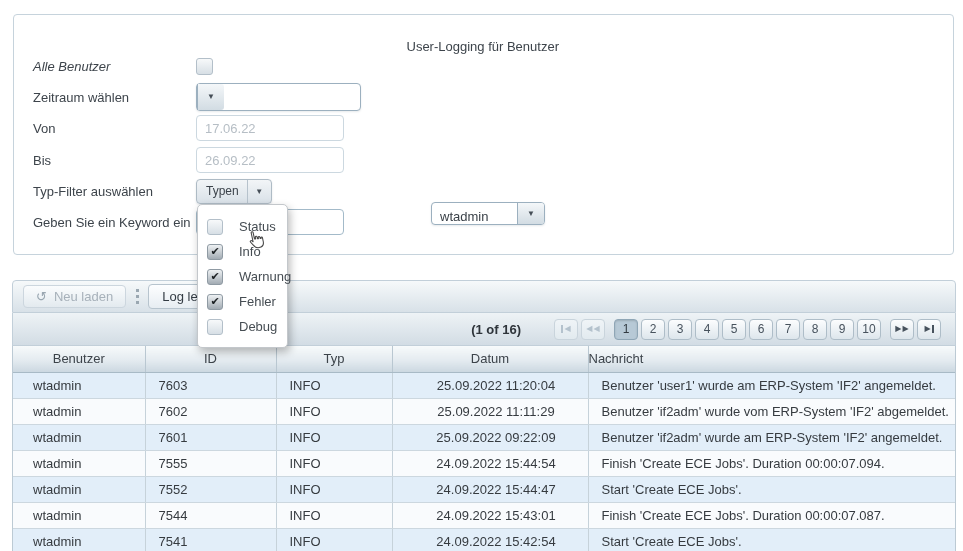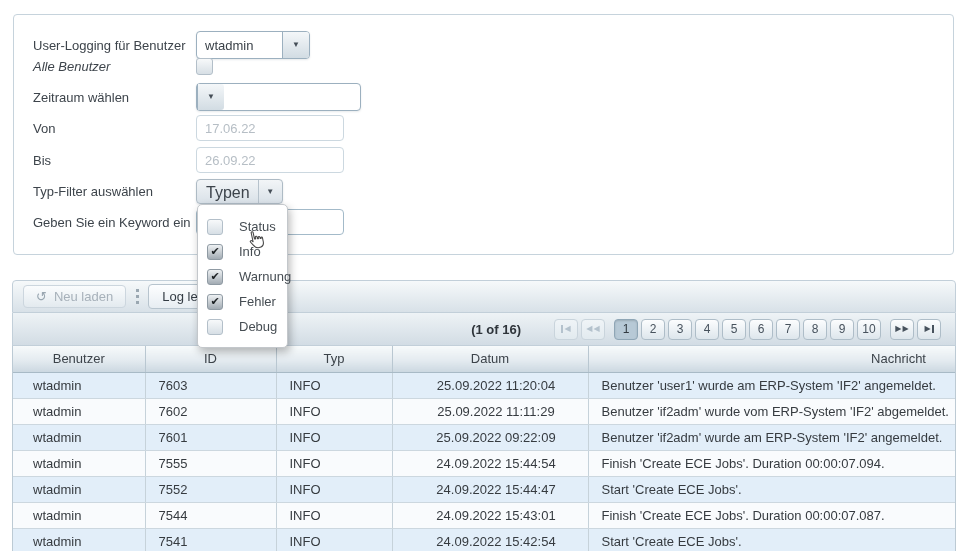--- a/index.html
+++ b/index.html
@@ -28,21 +28,21 @@
   .cb.checked { background:linear-gradient(#eef1f3,#a2abb3); border-color:#8f9aa3; }
   .cb.checked .glyph { visibility:visible; }
 
   .tinput { height:26px; width:148px; border:1px solid #ccd8e0; border-radius:4px;
     background:#fff; font-size:13px; color:#b6bec5; padding:0 8px;
     font-family:inherit; }
   .tinput.enabled { border-color:#a3bac9; color:#3a4148; }
 
   .split-btn { display:flex; height:25px; border:1px solid #aebbc5; border-radius:4px;
     background:linear-gradient(#f2f5f7,#d9e1e8); box-shadow:0 1px 2px rgba(60,80,100,.15); }
-  .split-btn .lbl { padding:4px 8px 0 9px; font-size:16px; color:#3c434b; }
+  .split-btn .lbl { padding:4px 8px 0 9px; font-size:12px; color:#3c434b; }
   .split-btn .arr { width:24px; border-left:1px solid #b6c2cc; display:flex;
     align-items:center; justify-content:center; cursor:pointer; }
 
   
   .menu { left:197px; top:204px; width:91px; background:#fff; border:1px solid #c3c7cb;
     border-radius:5px; box-shadow:2px 4px 9px rgba(0,0,0,.28); padding:9px 0 8px 9px; z-index:10; }
   .menu .item { display:flex; align-items:center; gap:16px; height:25px;
     font-size:13px; color:#464d53; }
   .menu .cb { width:16px; height:16px; flex:0 0 16px; }
 
@@ -78,36 +78,36 @@
   .arrs .a { font-size:8px; line-height:1; }
   .arrs .bar { width:2px; height:8px; background:currentColor; }
 
   
   .tablewrap { left:12px; top:346px; width:944px; height:205px; overflow:hidden;
     border-left:1px solid #bccad4; border-right:1px solid #bccad4; background:#7f1d1d; }
   table { width:100%; border-collapse:collapse; table-layout:fixed; }
   th { height:26px; background:linear-gradient(#f7fafb 0%,#e4ebf0 55%,#ccd8e1 100%);
     border-right:1px solid #b9c7d1; border-bottom:1px solid #a8bac6;
     font-size:13px; font-weight:normal; color:#3c434a; text-align:center; }
-  th:last-child { text-align:right; padding-right:29px; border-right:none; }
+  th:last-child { text-align:left; padding-right:29px; border-right:none; }
   td { height:26px; font-size:13px; color:#363b40; padding-left:13px;
     border-right:1px solid #c6d2da; border-bottom:1px solid #ccd7df;
     white-space:nowrap; overflow:hidden; }
   td:first-child { padding-left:20px; }
   td:nth-child(4) { text-align:center; padding-left:12px; }
   td:last-child { border-right:none; }
   tr.odd td { background:#e2eef9; }
   tr.even td { background:#f9fbfd; }
 </style>
 </head>
 <body>
 
 <div class="abs panel">
 
-  <div class="frow" style="top:16px;height:28px;">
+  <div class="frow" style="top:24px;height:28px;flex-direction:column;">
     <span class="flabel">User-Logging für Benutzer</span>
     <div class="dd" style="width:114px;">
       <span class="val">wtadmin</span>
       <span class="btn">
           <span class="tri">▼</span>
         </span>
     </div>
   </div>
 
   <div class="frow" style="top:42px;height:18px;font-style:italic;">

